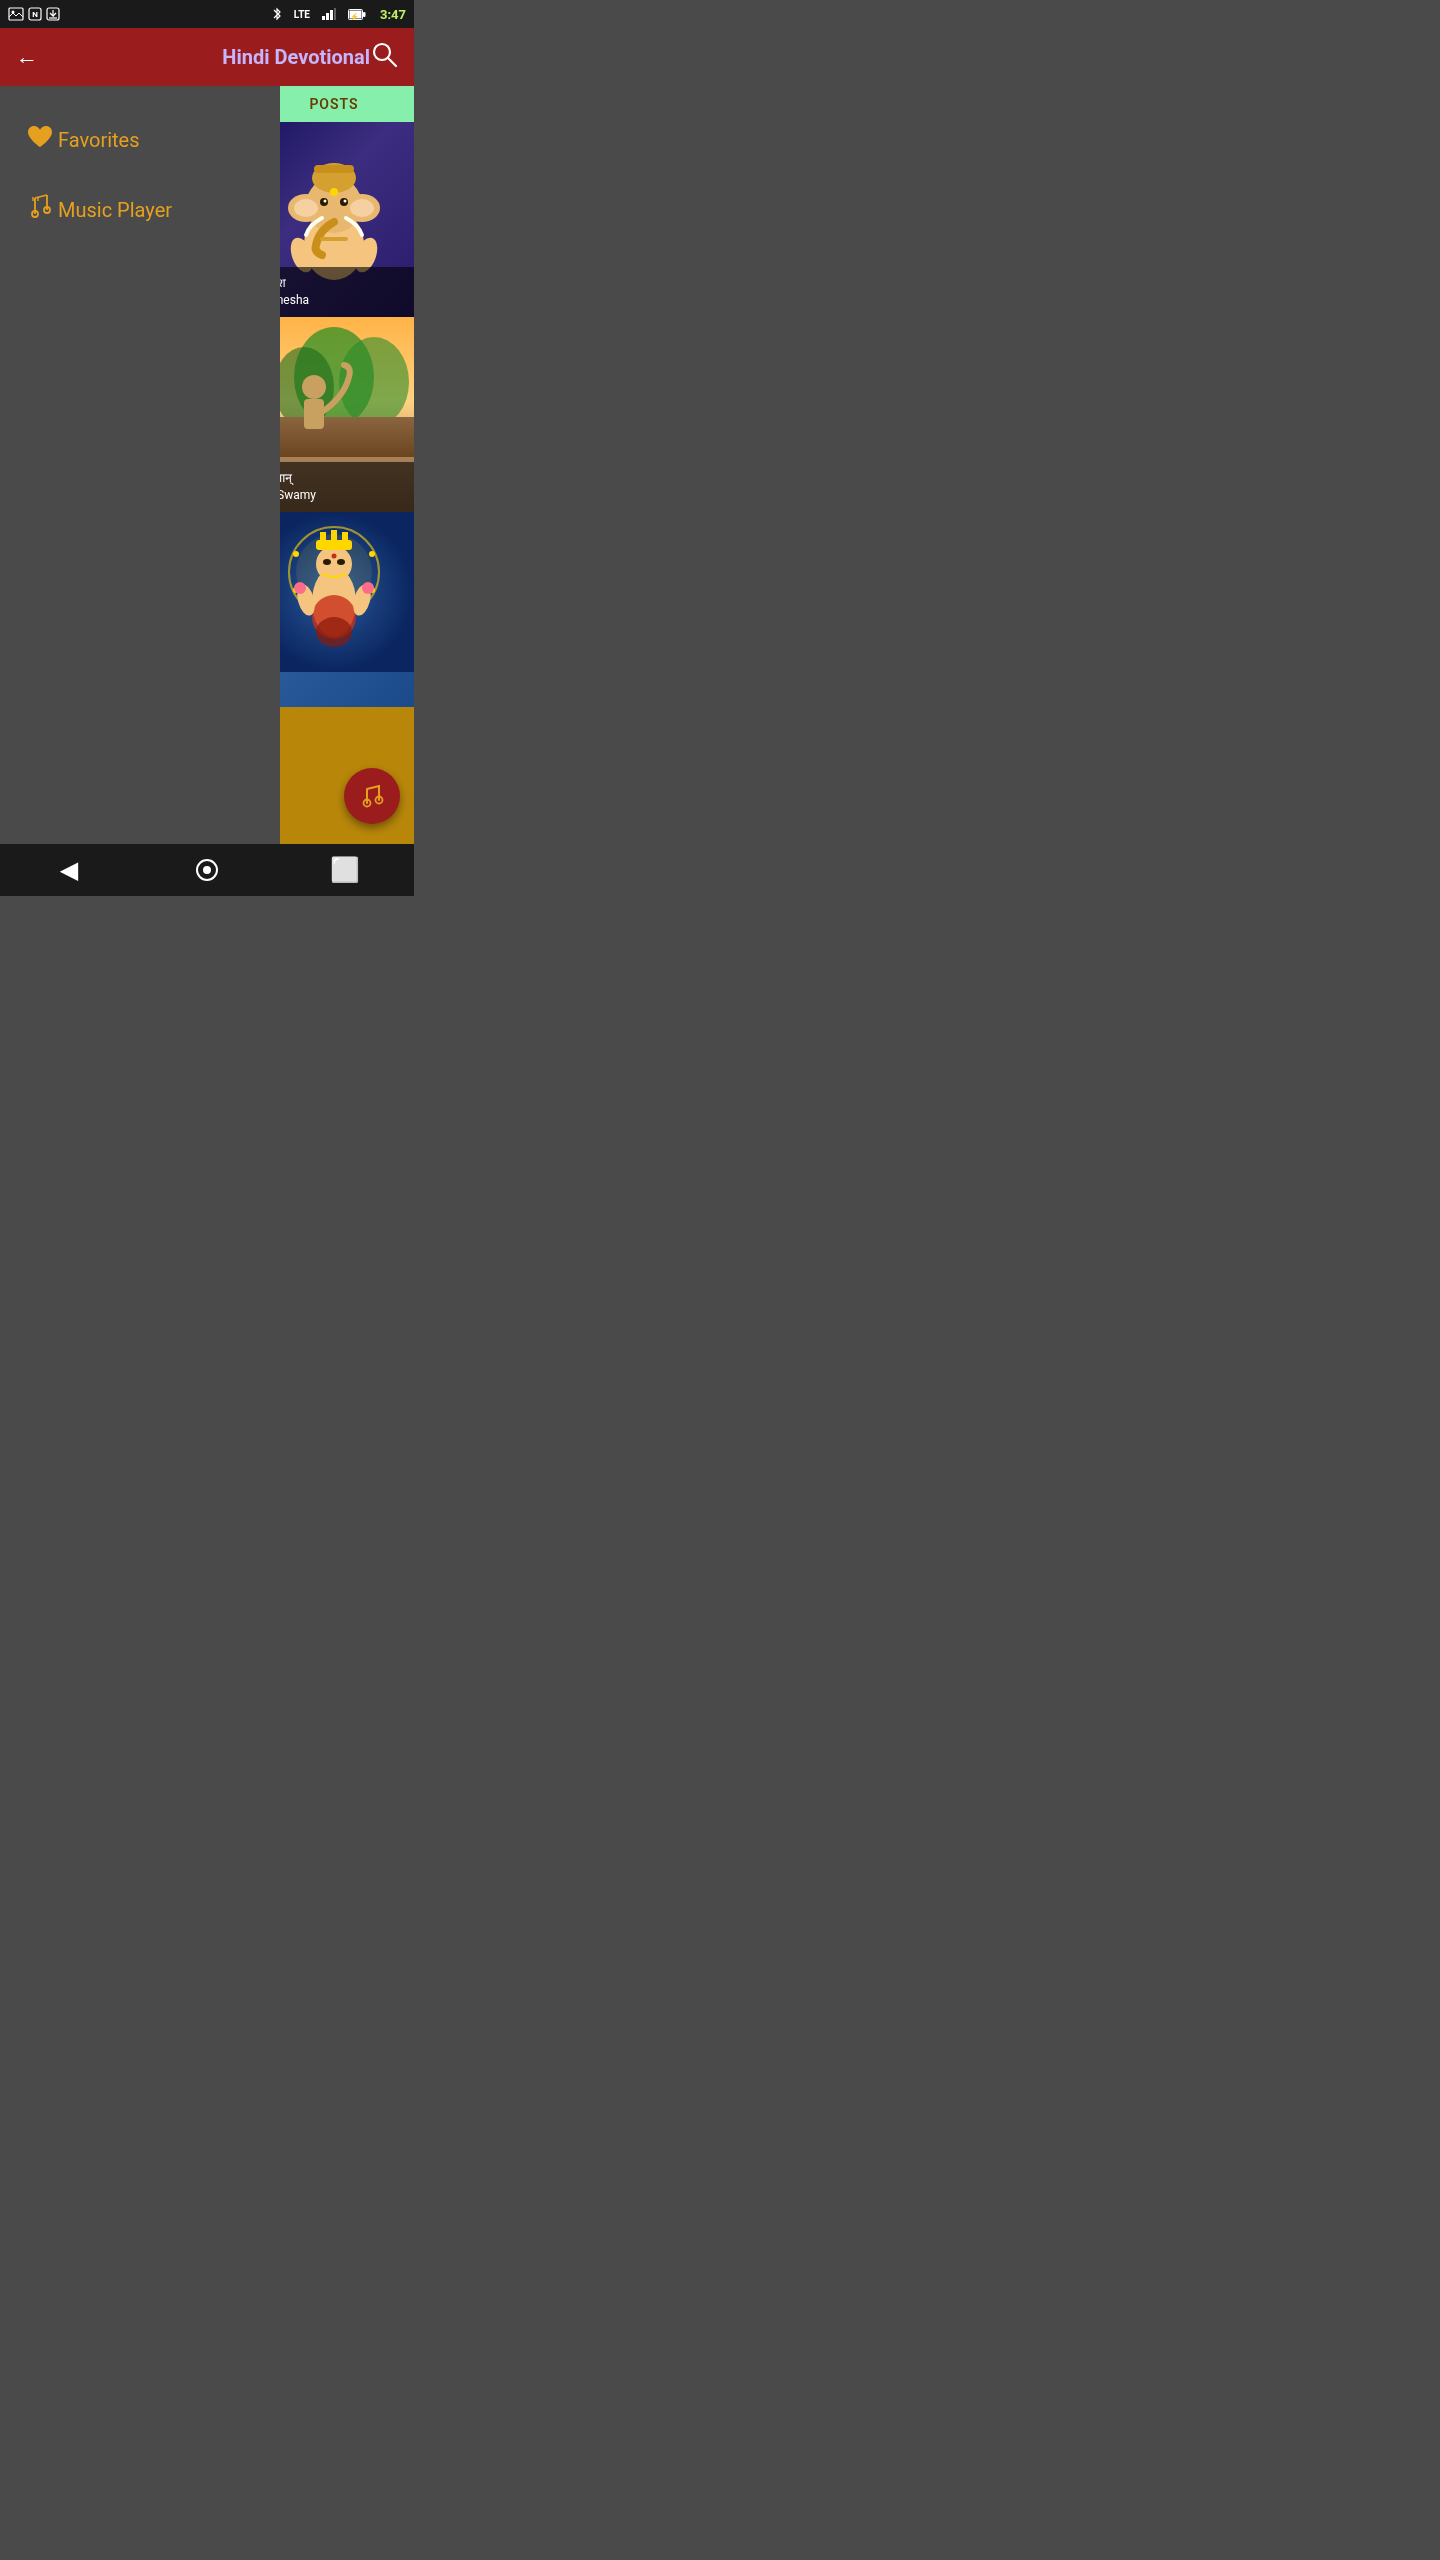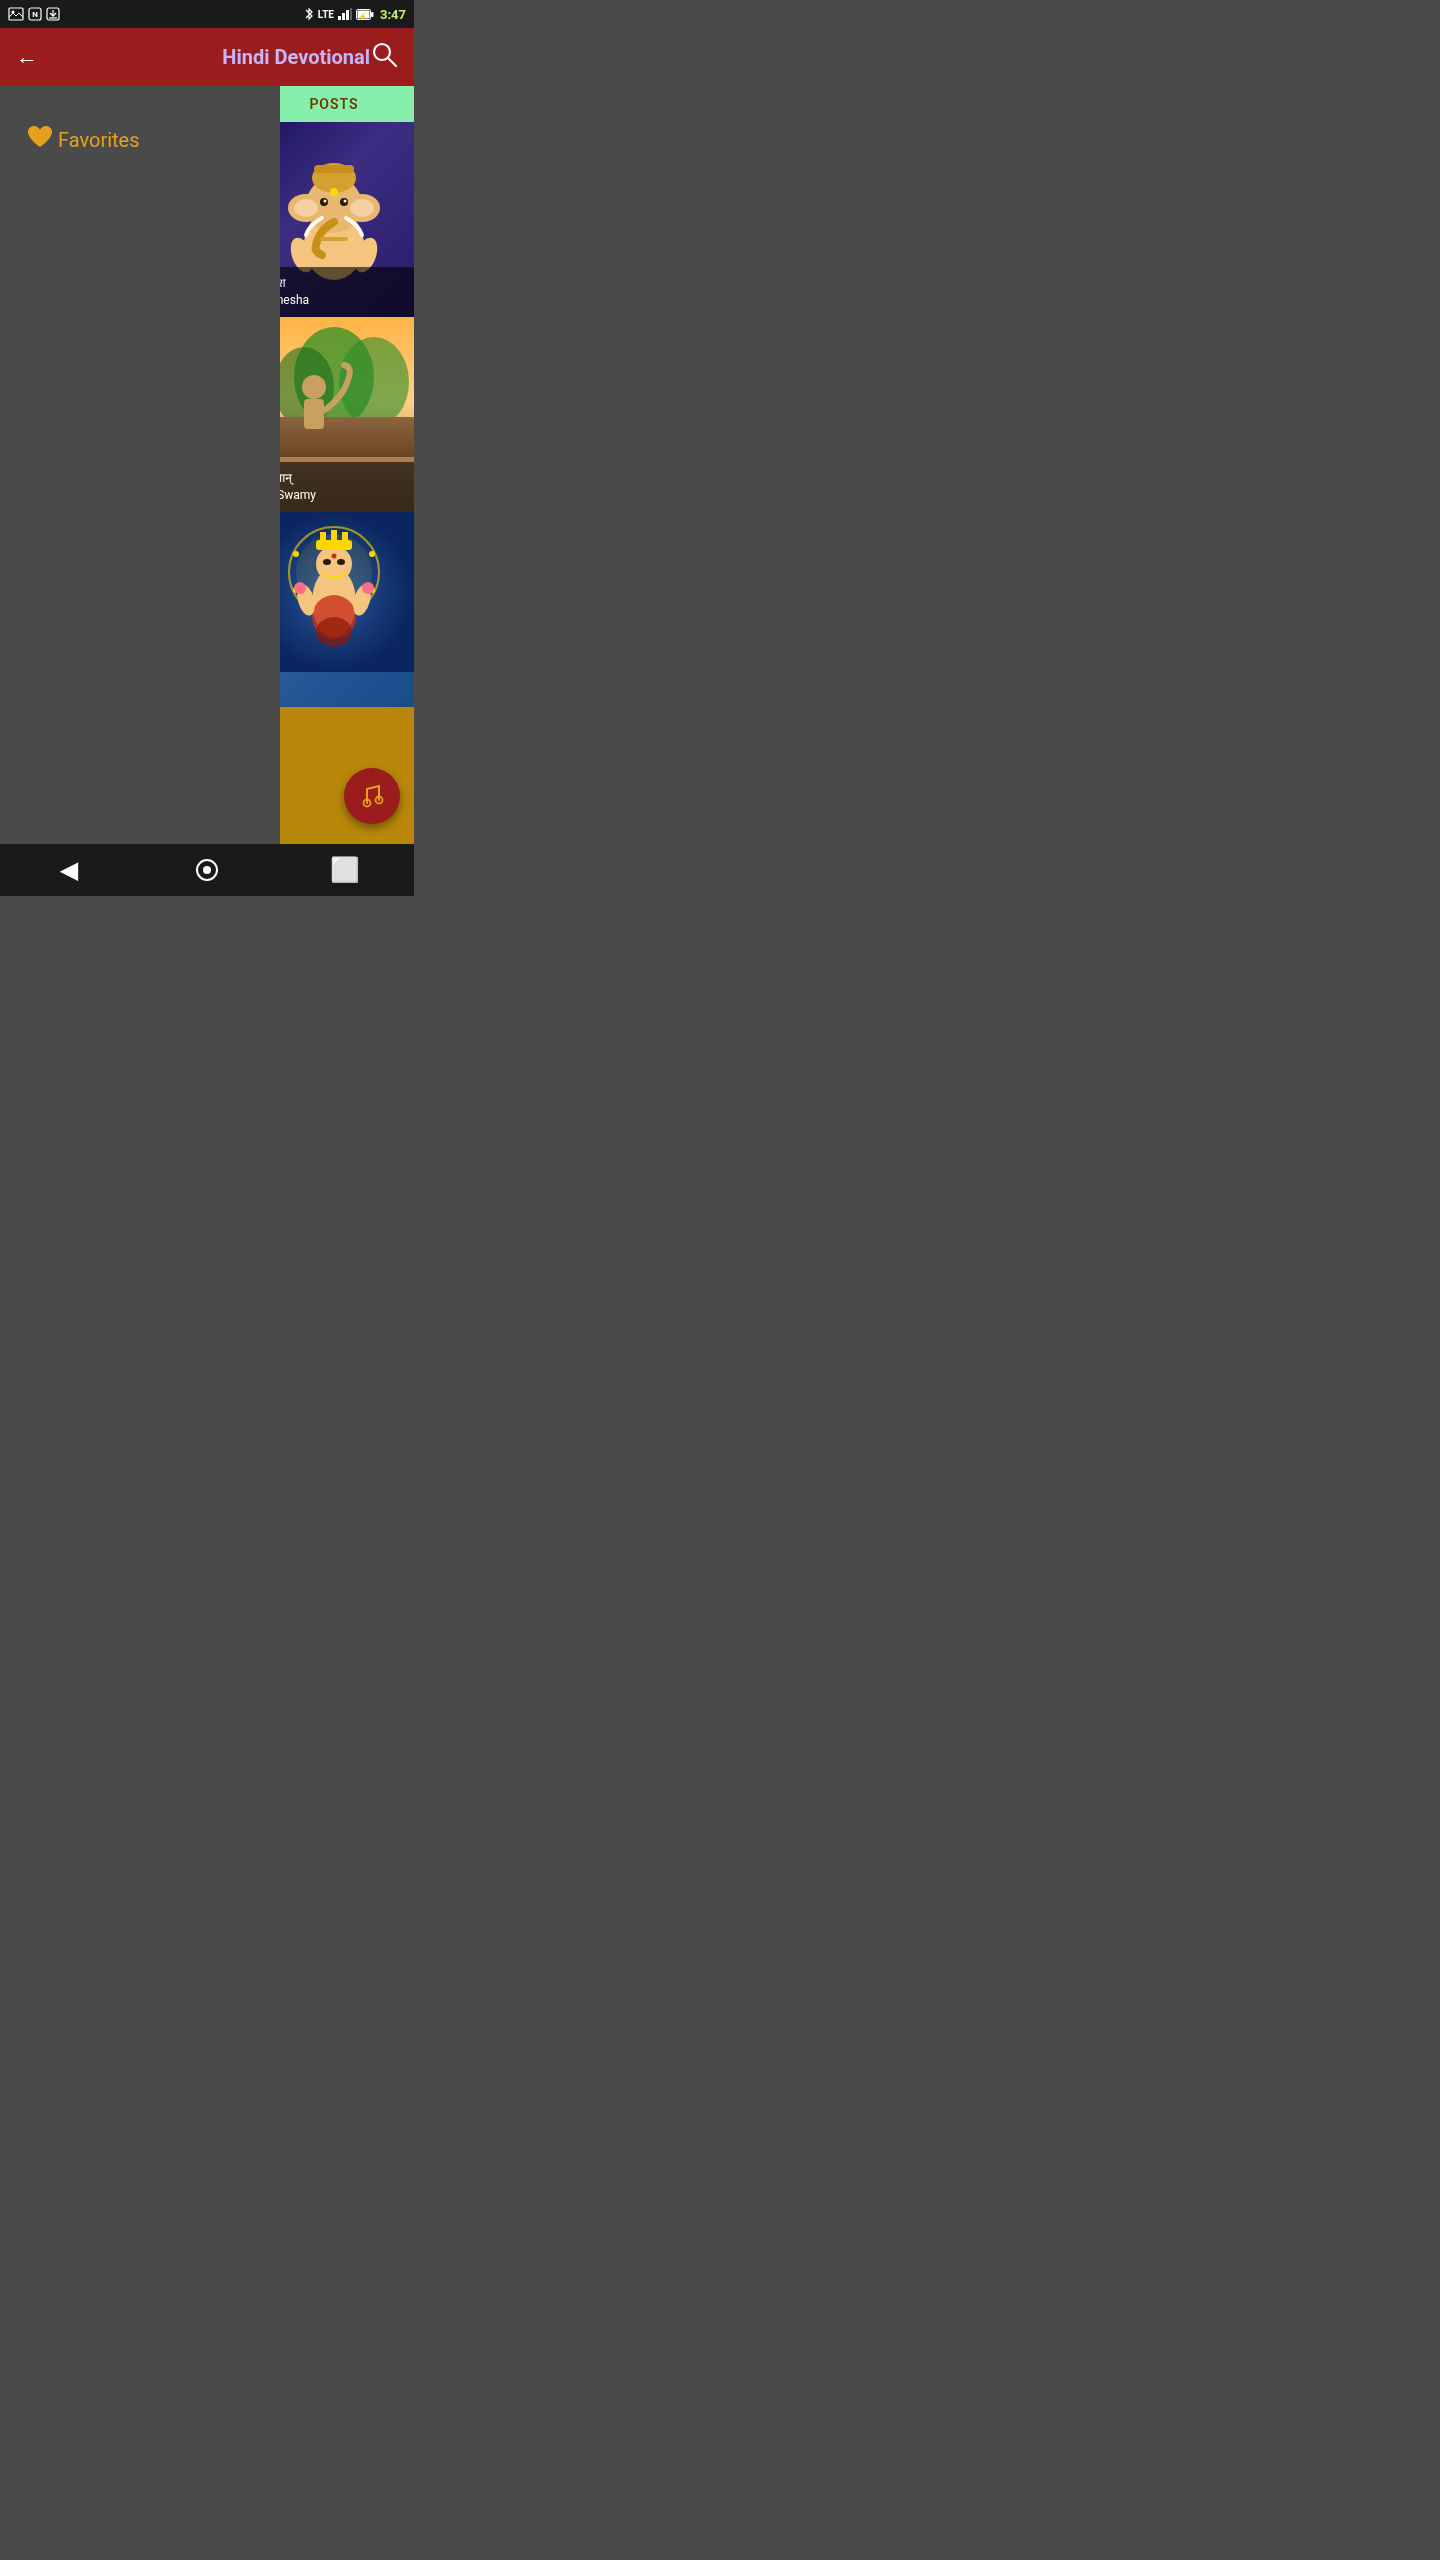--- a/index.html
+++ b/index.html
@@ -33,21 +33,21 @@
 
     .status-left {
       display: flex;
       align-items: center;
       gap: 4px;
     }
 
     .status-right {
       display: flex;
       align-items: center;
-      gap: 4px;
+      gap: 12px;
       color: white;
       font-size: 12px;
       font-weight: 600;
     }
 
     
     .header {
       width: 100%;
       height: 58px;
       background: #9b1c1c;
@@ -301,20 +301,35 @@
     <div class="drawer-item">
       <span class="drawer-icon">
         <svg width="28" height="26" viewBox="0 0 28 26" fill="#e6a020">
           <path d="M14 23 C14 23 2 15 2 8 C2 4.5 4.8 2 8 2 C10.5 2 12.8 3.5 14 5.7 C15.2 3.5 17.5 2 20 2 C23.2 2 26 4.5 26 8 C26 15 14 23 14 23Z"></path>
         </svg>
       </span>
       <span class="drawer-label">Favorites</span>
     </div>
 
 
+    <div class="drawer-item">
+      <span class="drawer-icon">
+        <svg width="30" height="30" viewBox="0 0 30 30" fill="none" stroke="#e6a020" stroke-width="1.8">
+          <line x1="10" y1="6" x2="10" y2="22"></line>
+          <line x1="10" y1="6" x2="22" y2="3"></line>
+          <line x1="22" y1="3" x2="22" y2="18"></line>
+          <circle cx="10" cy="22" r="3" stroke="#e6a020" stroke-width="1.8"></circle>
+          <circle cx="22" cy="18" r="3" stroke="#e6a020" stroke-width="1.8"></circle>
+
+          <line x1="13" y1="5" x2="13" y2="9" stroke="#e6a020" stroke-width="1.4"></line>
+          <line x1="8" y1="5" x2="8" y2="9" stroke="#e6a020" stroke-width="1.4"></line>
+        </svg>
+      </span>
+      <span class="drawer-label">Music Player</span>
+    </div>
 
 
   </div>
 
   <div class="drawer-overlay"></div>
 
   <div class="posts-panel">
     <div class="posts-header">POSTS</div>
 
     <div class="post-card card-ganesha">

